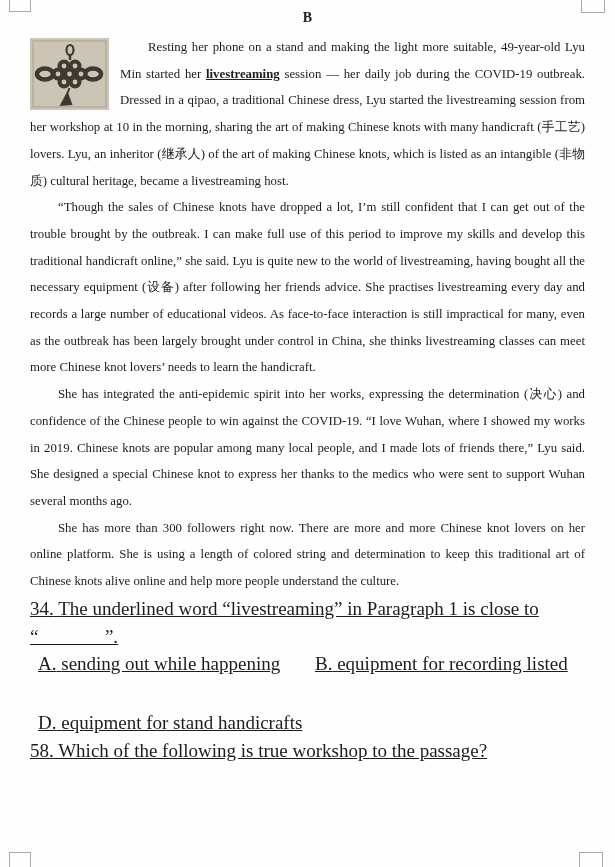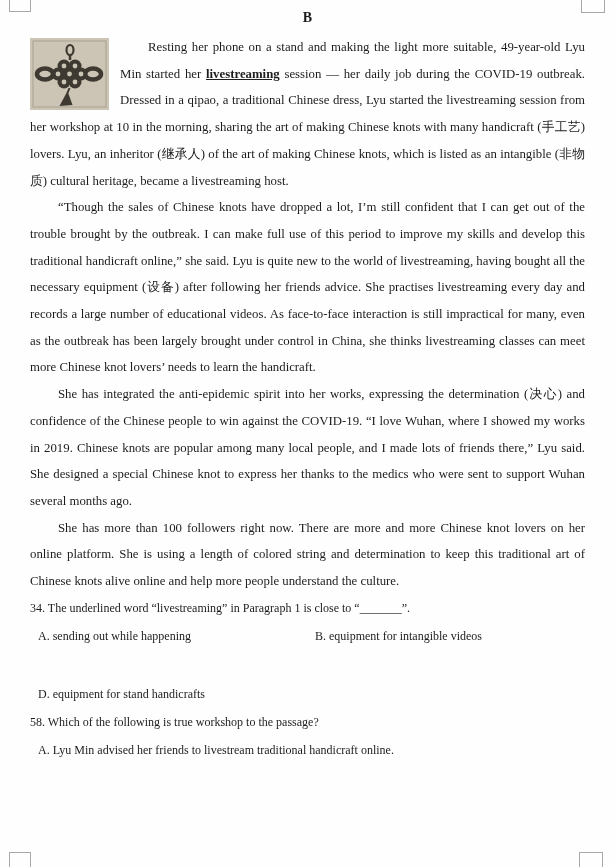--- a/index.html
+++ b/index.html
@@ -42,21 +42,21 @@
   }
   .knot-figure{
     float:left;
     width:79px;
     height:72px;
     margin:4px 11px 4px 0;
   }
   .knot-figure svg{display:block;width:79px;height:72px;}
   .uword{font-weight:bold;text-decoration:underline;}
 
-  .questions{font-size:12px;line-height:27.8px;}
+  .questions{font-size:19px;line-height:27.8px;text-decoration:underline;}
   .q-stem{text-align:left;}
   .opt-grid{
     display:grid;
     grid-template-columns:246px auto;
     padding-left:8px;
     gap:31px;
   }
   .opt-list{padding-left:8px;}
   .opt{white-space:nowrap;}
 </style>
@@ -107,34 +107,33 @@
             </g>
 
             <line x1="39.5" y1="50" x2="37.5" y2="55" stroke="var(--knot-ink)" stroke-width="2"></line>
             <path d="M37.5,53 L29.5,68 L42.5,67 Z" fill="var(--knot-ink)"></path>
           </svg>
         </span>
         <span>Resting her phone on a stand and making the light more suitable, 49-year-old Lyu Min started her </span><span class="uword">livestreaming</span><span> session — her daily job during the COVID-19 outbreak. Dressed in a qipao, a traditional Chinese dress, Lyu started the livestreaming session from her workshop at 10 in the morning, sharing the art of making Chinese knots with many handicraft (手工艺) lovers. Lyu, an inheritor (继承人) of the art of making Chinese knots, which is listed as an intangible (非物质) cultural heritage, became a livestreaming host.</span>
       </p>
       <p>“Though the sales of Chinese knots have dropped a lot, I’m still confident that I can get out of the trouble brought by the outbreak. I can make full use of this period to improve my skills and develop this traditional handicraft online,” she said. Lyu is quite new to the world of livestreaming, having bought all the necessary equipment (设备) after following her friends advice. She practises livestreaming every day and records a large number of educational videos. As face-to-face interaction is still impractical for many, even as the outbreak has been largely brought under control in China, she thinks livestreaming classes can meet more Chinese knot lovers’ needs to learn the handicraft.</p>
       <p>She has integrated the anti-epidemic spirit into her works, expressing the determination (决心) and confidence of the Chinese people to win against the COVID-19. “I love Wuhan, where I showed my works in 2019. Chinese knots are popular among many local people, and I made lots of friends there,” Lyu said. She designed a special Chinese knot to express her thanks to the medics who were sent to support Wuhan several months ago.</p>
-      <p>She has more than 100 followers right now. There are more and more Chinese knot lovers on her online platform. She is using a length of colored string and determination to keep this traditional art of Chinese knots alive online and help more people understand the culture.</p>
+      <p>She has more than 300 followers right now. There are more and more Chinese knot lovers on her online platform. She is using a length of colored string and determination to keep this traditional art of Chinese knots alive online and help more people understand the culture.</p>
     </div>
 
     <div class="questions">
 
       <div class="q-stem"><span>34.</span> <span>The underlined word “livestreaming” in Paragraph 1 is close to “_______”.</span></div>
 
       <div class="opt-grid">
         <div class="opt"><span>A.</span> <span>sending out while happening</span></div>
-        <div class="opt"><span>B.</span> <span>equipment for intangible videos</span></div>
+        <div class="opt"><span>B.</span> <span>equipment for recording listed</span></div>
         <div class="opt"><span>D.</span> <span>equipment for stand handicrafts</span></div>
       </div>
 
       <div class="q-stem"><span>58.</span> <span>Which of the following is true workshop to the passage?</span></div>
 
       <div class="opt-list">
-        <div class="opt"><span>A.</span> <span>Lyu Min advised her friends to livestream traditional handicraft online.</span></div>
       </div>
 
     </div>
   </div>
 </div>
 
 </body></html>

